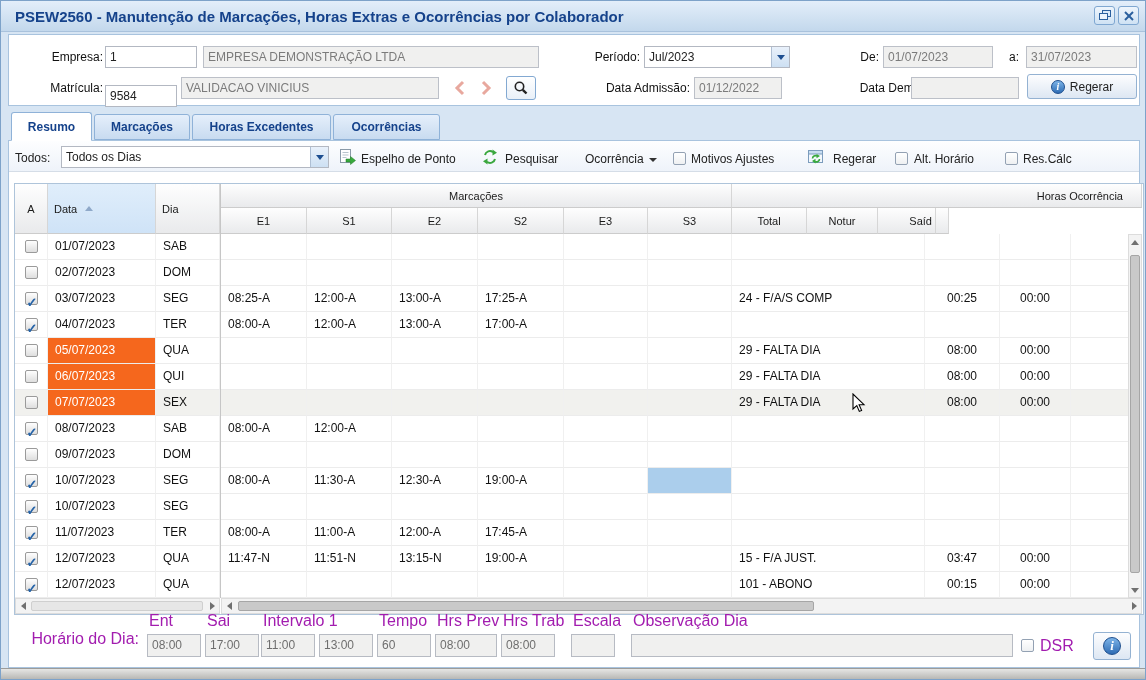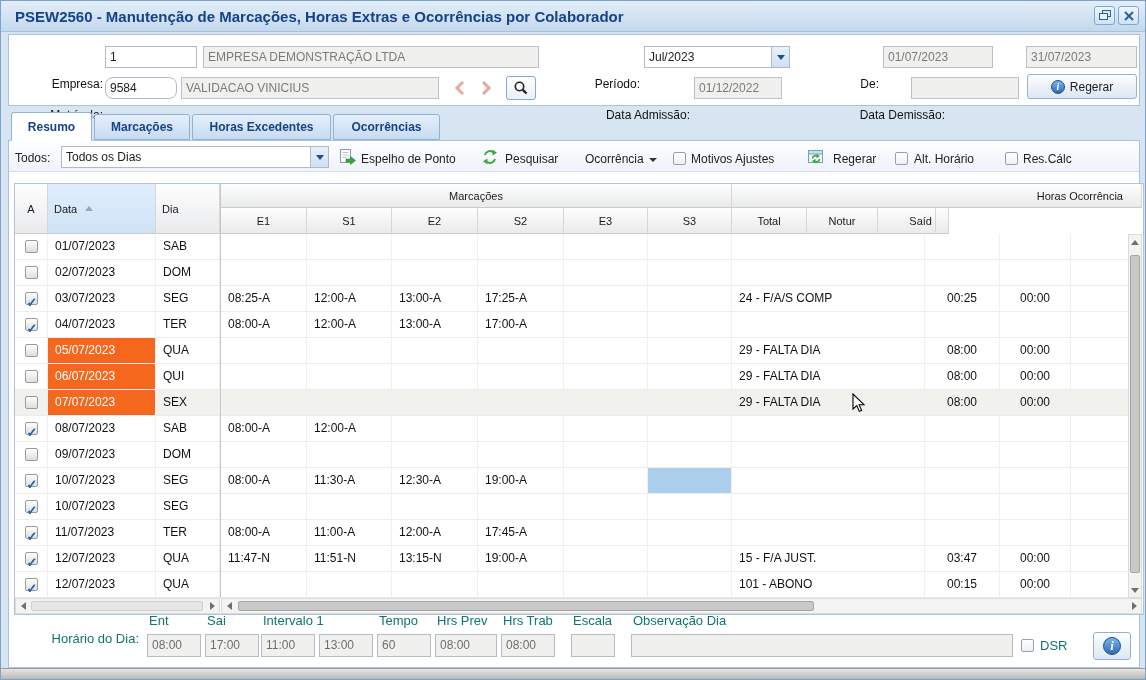--- a/index.html
+++ b/index.html
@@ -14,21 +14,21 @@
   
   .titlebar{left:0;top:0;width:1144px;height:31px;
     background:linear-gradient(#e3eefa,#c3d8ec);border-bottom:1px solid #a9c2dc;}
   .title{position:absolute;left:14px;top:7px;font-size:15px;font-weight:bold;color:#15428b;}
   .winbtns{position:absolute;right:6px;top:5px;display:flex;gap:3px;}
   .wbtn{width:21px;height:19px;border:1px solid #7fa7d1;border-radius:3px;
     background:linear-gradient(#eef5fc,#cfe2f4);display:flex;align-items:center;justify-content:center;padding:0;}
 
   
   .formpanel{left:7px;top:33px;width:1132px;height:72px;background:#fff;border:1px solid #a8c3de;}
-  .lbl{position:absolute;height:22px;line-height:22px;color:#111;white-space:nowrap;margin-top:27px;}
+  .lbl{position:absolute;height:22px;line-height:22px;color:#111;white-space:nowrap;}
   .lbl.r{text-align:right;}
   .fld{position:absolute;height:22px;line-height:20px;border:1px solid #b3b8c2;background:#fff;
     padding:0 4px;font-size:12px;color:#222;white-space:nowrap;overflow:hidden;}
   .fld.ro{background:#f0f0ef;color:#7b7b7b;border-color:#bcc0c8;}
   .combo{position:absolute;height:22px;border:1px solid #b3b8c2;background:#fff;}
   .combo .cval{position:absolute;left:4px;top:0;line-height:20px;color:#222;}
   .ctrig{position:absolute;right:0;top:0;width:18px;height:20px;
     background:linear-gradient(#e9f1fb,#cde0f3);border-left:1px solid #aebfd4;
     display:flex;align-items:center;justify-content:center;}
   .tri-down{width:0;height:0;border-left:4px solid transparent;border-right:4px solid transparent;border-top:5px solid #1d4e90;}
@@ -90,21 +90,21 @@
   .sbtrack{position:absolute;background:#f3f3f3;border:1px solid #dcdcdc;}
   .sbthumb{position:absolute;background:#c9c9c9;border:1px solid #a6a6a6;border-radius:2px;}
   .sbthumb.light{background:#e6e6e6;border-color:#cfcfcf;}
   .sbarr{position:absolute;width:12px;height:12px;display:flex;align-items:center;justify-content:center;}
   .tl{width:0;height:0;border-top:4px solid transparent;border-bottom:4px solid transparent;border-right:5px solid #707070;}
   .tr{width:0;height:0;border-top:4px solid transparent;border-bottom:4px solid transparent;border-left:5px solid #707070;}
   .tu{width:0;height:0;border-left:4px solid transparent;border-right:4px solid transparent;border-bottom:5px solid #707070;}
   .td{width:0;height:0;border-left:4px solid transparent;border-right:4px solid transparent;border-top:5px solid #707070;}
 
   
-  .flbl{position:absolute;height:16px;line-height:16px;color:#0f766e;white-space:nowrap;font-size:13px;}
+  .flbl{position:absolute;height:16px;line-height:16px;color:#a21caf;white-space:nowrap;font-size:16px;}
   .ffld{position:absolute;top:633px;height:23px;line-height:21px;border:1px solid #b7bbc3;background:#f0f0ef;
     color:#6e6e6e;padding:0 4px;font-size:12px;overflow:hidden;}
   .bottomstrip{left:0;top:667px;width:1144px;height:12px;
     background:linear-gradient(#e6e6e4,#b3b3b0);border-top:1px solid #9c9c9a;}
 </style>
 </head>
 <body>
 
 <div class="abs titlebar">
   <span class="title">PSEW2560 - Manutenção de Marcações, Horas Extras e Ocorrências por Colaborador</span>
@@ -134,21 +134,21 @@
     <span class="ctrig">
         <span class="tri-down"></span>
       </span>
   </div>
   <div class="lbl r" style="left:820px;top:11px;width:50px;">De:</div>
   <div class="fld ro" style="left:874px;top:11px;width:110px;">01/07/2023</div>
   <div class="lbl r" style="left:985px;top:11px;width:25px;">a:</div>
   <div class="fld ro" style="left:1017px;top:11px;width:111px;">31/07/2023</div>
 
   <div class="lbl r" style="left:10px;top:42px;width:84px;">Matrícula:</div>
-  <div class="fld" style="left:96px;top:42px;width:72px;border-radius:8px;">9584</div>
+  <div class="fld" style="left:96px;top:50px;width:72px;">9584</div>
   <div class="fld ro" style="left:172px;top:42px;width:258px;">VALIDACAO VINICIUS</div>
   <span class="navchev" style="left:441px;top:43px;">
     <svg width="14" height="16">
         <path d="M10,2 L4,8 L10,14" fill="none" stroke="#e8a89e" stroke-width="3"></path>
       </svg>
   </span>
   <span class="navchev" style="left:467px;top:43px;">
     <svg width="14" height="16">
         <path d="M4,2 L10,8 L4,14" fill="none" stroke="#e8a89e" stroke-width="3"></path>
       </svg>

